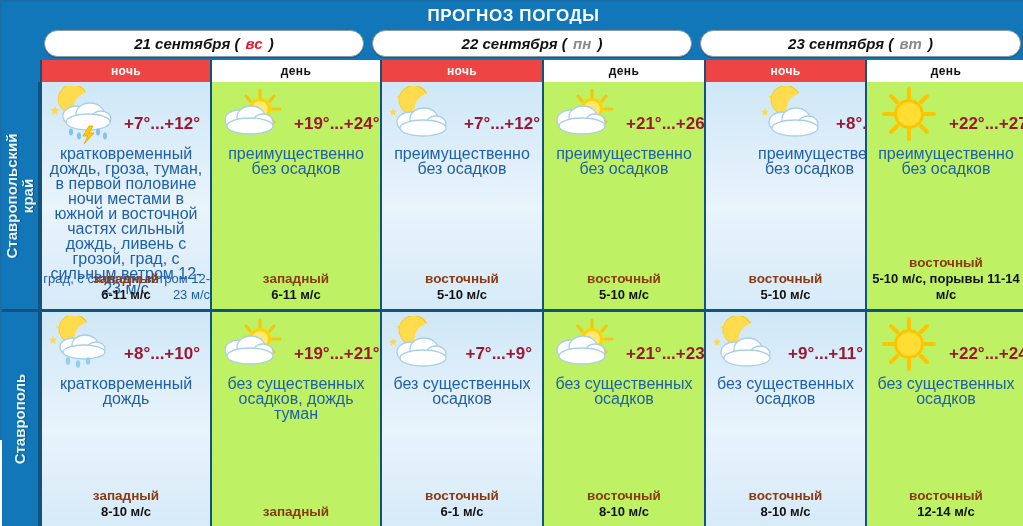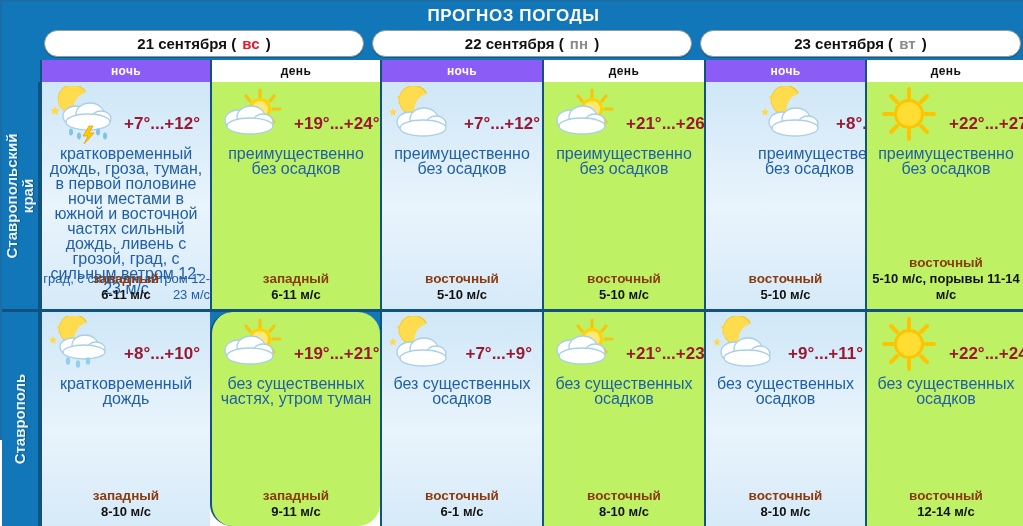--- a/index.html
+++ b/index.html
@@ -42,39 +42,40 @@
     height: 27px;
     margin: 1px 4px 0 4px;
     background: #ffffff;
     border: 1px solid #8f9aa2;
     border-radius: 14px;
     display: flex; align-items: center; justify-content: center;
     color: #111111;
     font-size: 15px;
     font-weight: bold;
     box-shadow: 0 1px 1px rgba(0,0,0,0.25);
+    font-style: italic;
   }
   .date-pill .dow { font-weight: bold; margin: 0 2px; }
   .dow.red { color: #e8182a; }
   .dow.gray { color: #8a8a8a; }
 
   
   .nd-row {
     position: absolute; left: 0; top: 58px;
     width: 1023px; height: 22px;
     display: flex;
   }
   .nd-spacer { width: 38px; flex: 0 0 38px; background: #1277b8; }
   .nd-cell {
     display: flex; align-items: center; justify-content: center;
     font-size: 12px; font-weight: bold;
     letter-spacing: 0.4px;
     border-left: 2px solid #12527e;
   }
-  .nd-cell.night { background: #8b5cf6; color: #ffffff; }
+  .nd-cell.night { background: #ef4444; color: #ffffff; }
   .nd-cell.day   { background: #ffffff; color: #111111; }
 
   
   .body-grid {
     position: absolute; left: 0; top: 80px;
     width: 1023px; height: 444px;
   }
   .city-row {
     display: flex;
     width: 100%;
@@ -421,21 +422,21 @@
           </div>
           <div class="temp">+8°...+10°</div>
         </div>
         <div class="phenom">кратковременный дождь</div>
         <div class="wind-block">
           <div class="wind-dir">западный</div>
           <div class="wind-spd">8-10 м/с</div>
         </div>
       </div>
 
-      <div class="fcell day" style="flex:0 0 170px;border-radius:22px;">
+      <div class="fcell day" style="flex:0 0 170px;">
         <div class="icon-temp">
           <div class="wicon">
             <svg viewBox="0 0 78 58">
               <g stroke="#f6c512" stroke-width="3.2" stroke-linecap="round">
                 <line x1="44" y1="4" x2="44" y2="11"></line>
                 <line x1="58" y1="10" x2="54" y2="15"></line>
                 <line x1="64" y1="23" x2="57" y2="23"></line>
                 <line x1="30" y1="10" x2="34" y2="15"></line>
                 <line x1="58" y1="36" x2="54" y2="31"></line>
               </g>
@@ -444,24 +445,23 @@
               <g>
                 <ellipse cx="22" cy="34" rx="13" ry="10" fill="#ffffff" stroke="#a9cfe6" stroke-width="1.3"></ellipse>
                 <ellipse cx="35" cy="31" rx="14" ry="11" fill="#ffffff" stroke="#a9cfe6" stroke-width="1.3"></ellipse>
                 <ellipse cx="47" cy="36" rx="10" ry="8" fill="#ffffff" stroke="#a9cfe6" stroke-width="1.3"></ellipse>
                 <ellipse cx="34" cy="40" rx="23" ry="8" fill="#ffffff" stroke="#a9cfe6" stroke-width="1.3"></ellipse>
               </g>
             </svg>
           </div>
           <div class="temp">+19°...+21°</div>
         </div>
-        <div class="phenom">без существенных частях, утром туман</div>
+        <div class="phenom">без существенных осадков, дождь туман</div>
         <div class="wind-block">
           <div class="wind-dir">западный</div>
-          <div class="wind-spd">9-11 м/с</div>
         </div>
       </div>
 
       <div class="fcell night" style="flex:0 0 162px;">
         <div class="icon-temp">
           <div class="wicon">
             <svg viewBox="0 0 78 58">
               <path d="M16 6 l1.8 3.8 4.1.6 -3 2.9 .7 4.1 -3.6-1.9 -3.6 1.9 .7-4.1 -3-2.9 4.1-.6z" fill="#ffd94a"></path>
               <path d="M7 22 l1.2 2.5 2.7.4 -2 1.9 .5 2.7 -2.4-1.3 -2.4 1.3 .5-2.7 -2-1.9 2.7-.4z" fill="#ffd94a"></path>
               <path d="M41 7 a15 15 0 1 0 -12 22 a17 17 0 0 1 12-22z" fill="#f3c623"></path>

